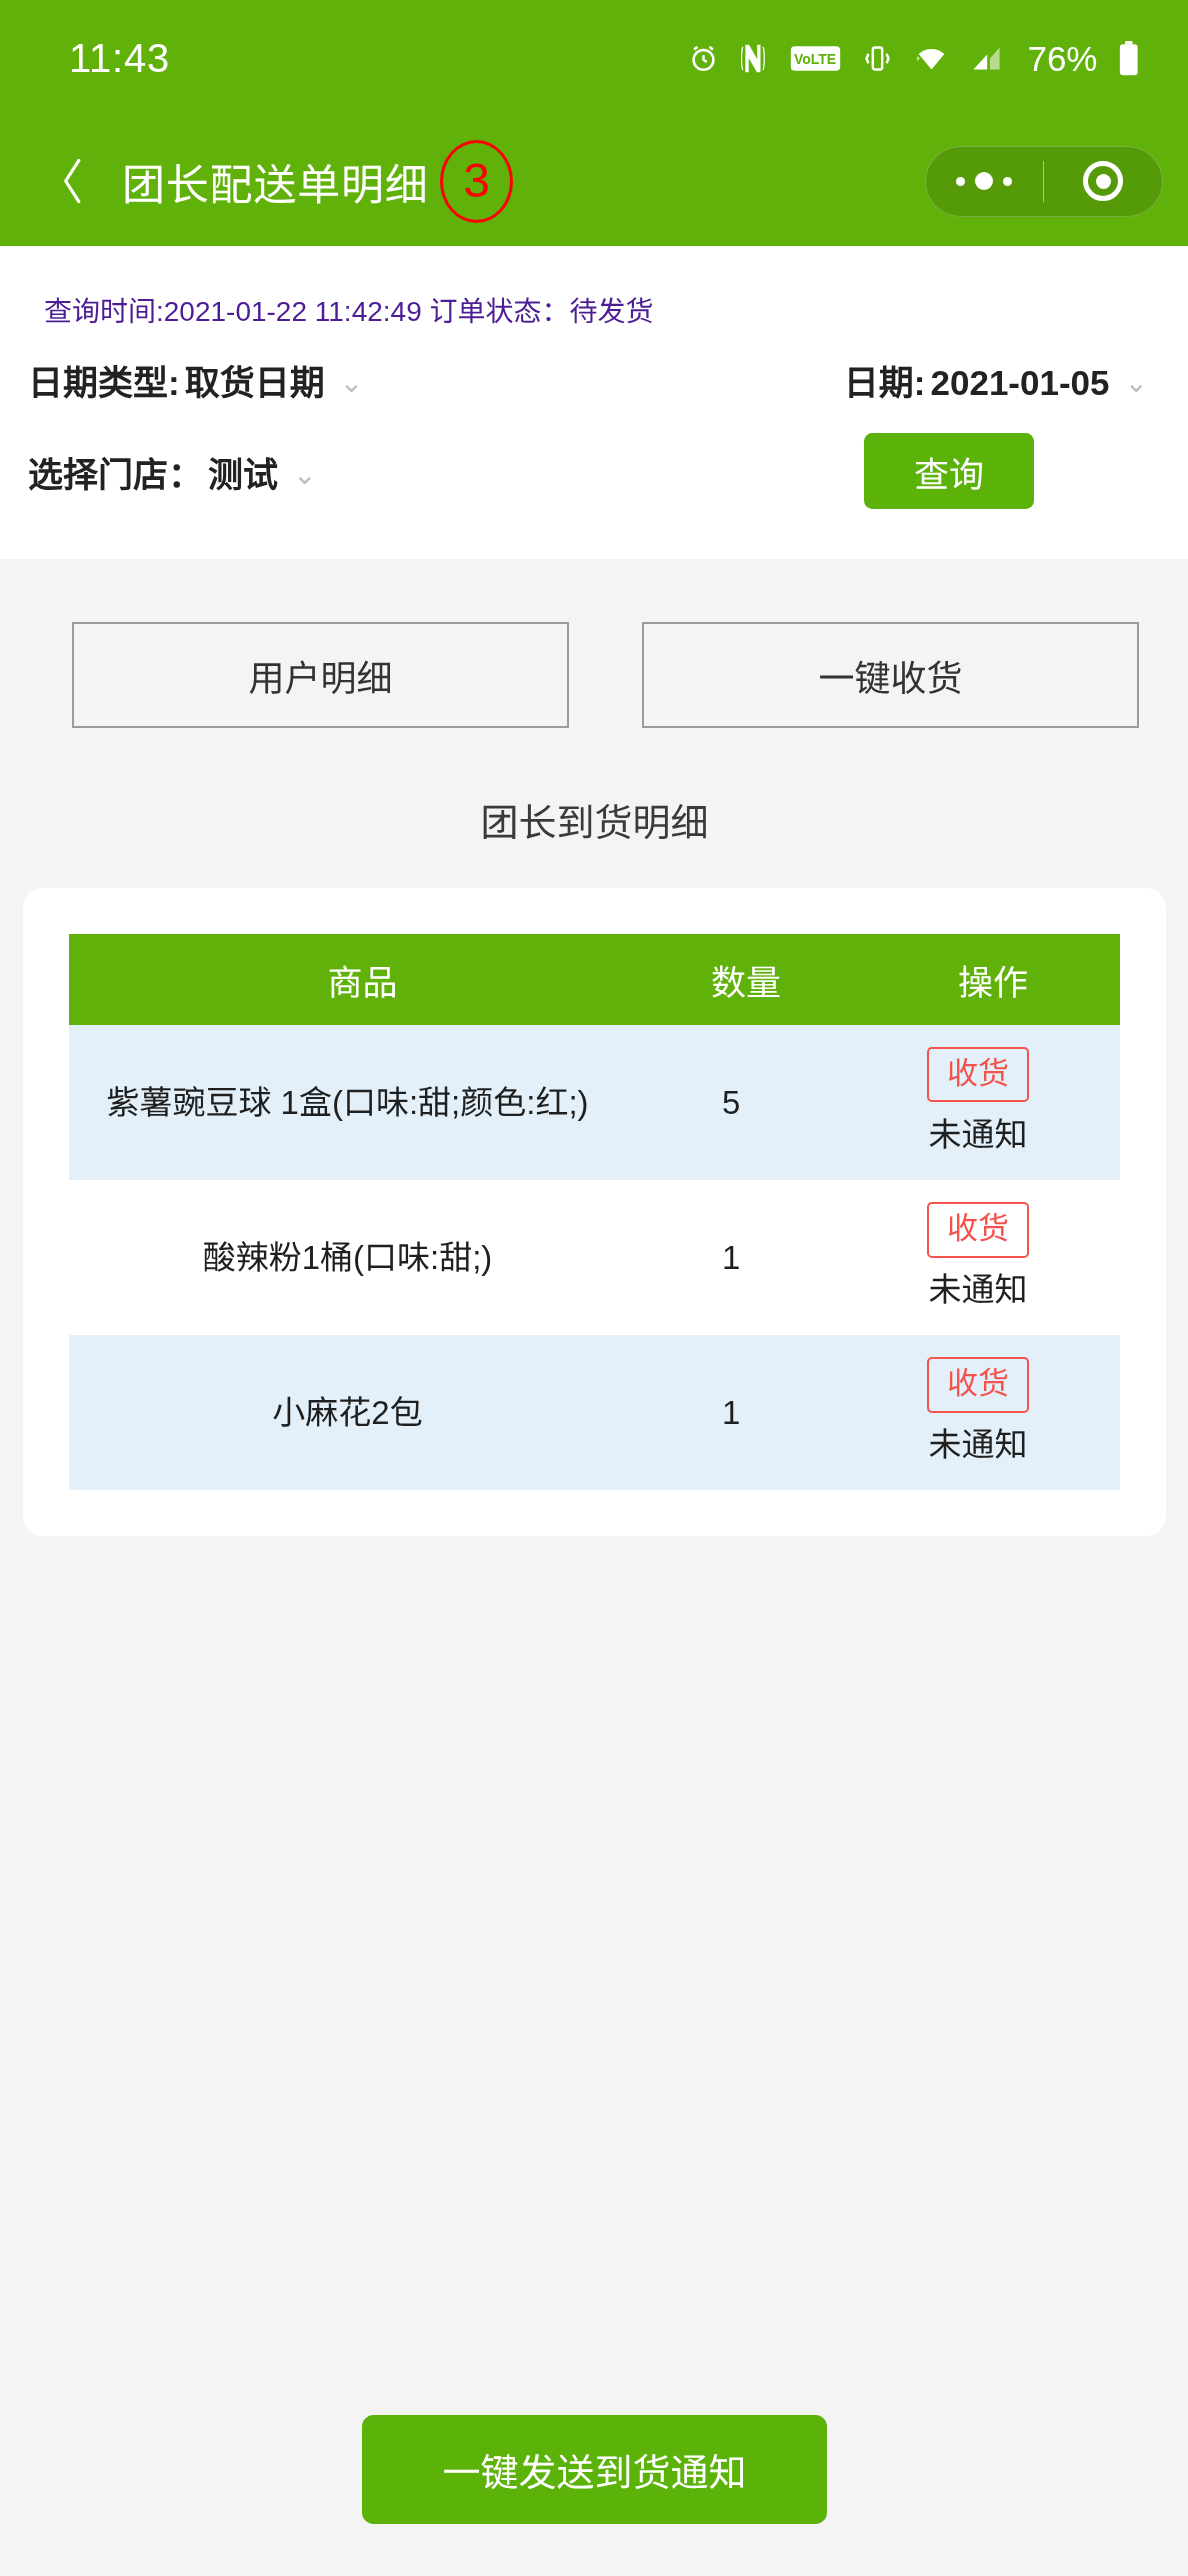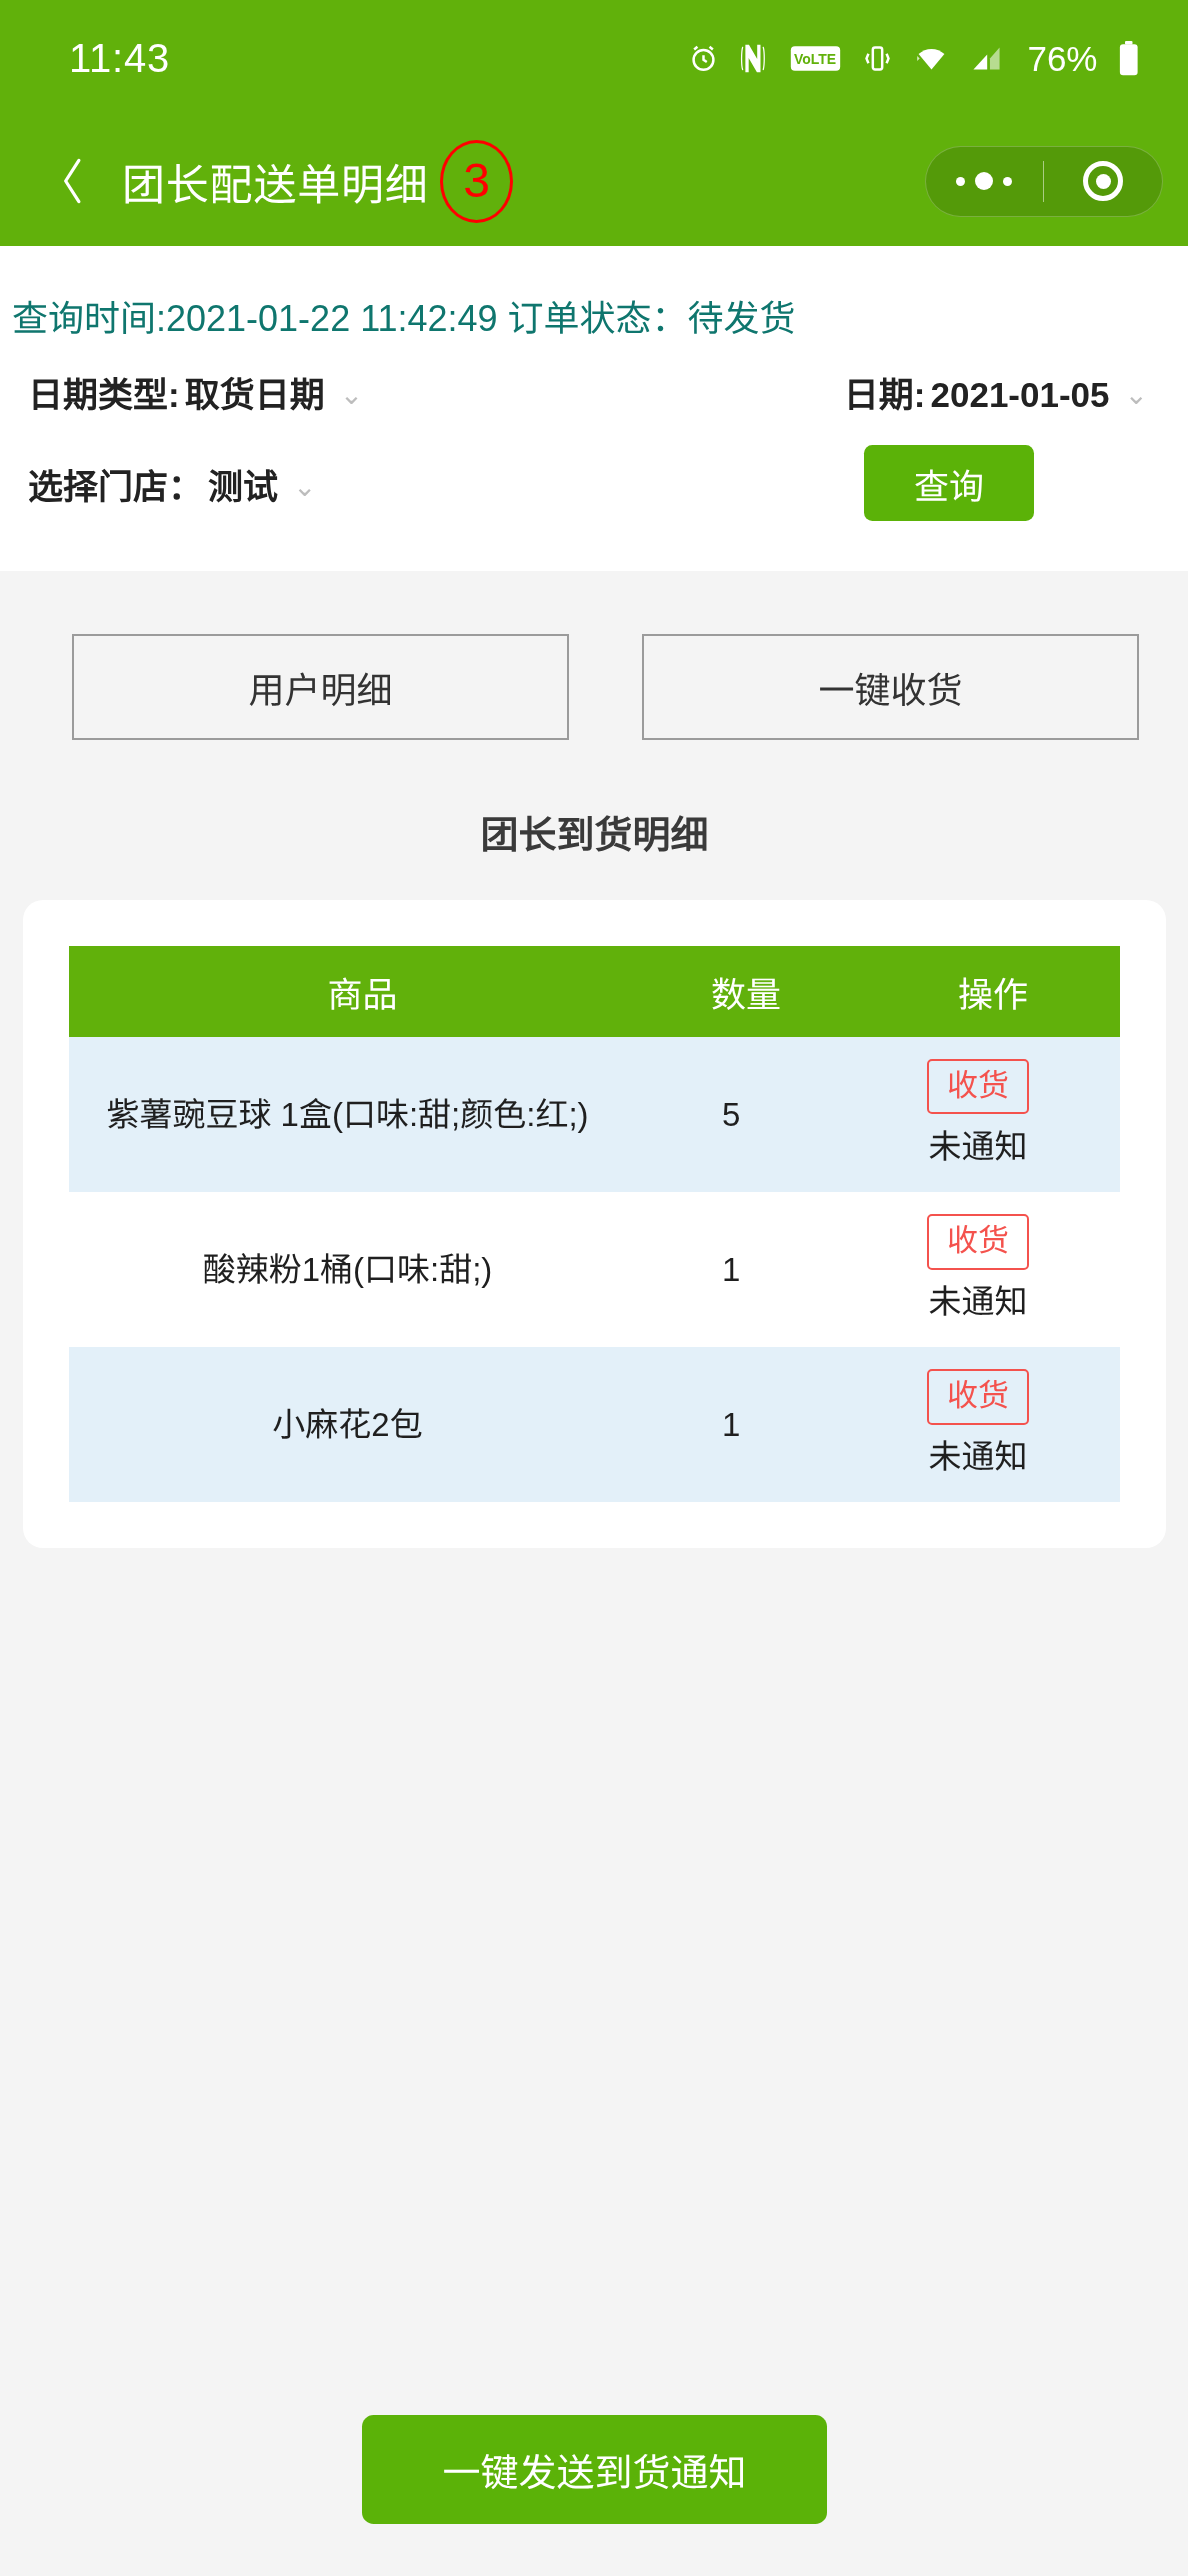--- a/index.html
+++ b/index.html
@@ -126,23 +126,23 @@
     justify-content: center;
   }
   .ring-core { width: 15px; height: 15px; background: #fff; border-radius: 50%; }
 
   
   .filters {
     background: #ffffff;
     padding: 0 0 0 0;
   }
   .query-info {
-    padding: 43px 0 25px 12px;
-    font-size: 36px;
-    color: #0f766e;
+    padding: 43px 0 25px 44px;
+    font-size: 28px;
+    color: #4c1d95;
     white-space: nowrap;
   }
   .filter-row {
     display: flex;
     align-items: center;
     padding: 0 41px 0 28px;
   }
   .filter-row.r1 { padding-bottom: 28px; }
   .filter-row.r2 { padding-bottom: 50px; }
   .filter-field {
@@ -195,21 +195,21 @@
     display: flex;
     align-items: center;
     justify-content: center;
     font-family: inherit;
   }
 
   .section-title {
     text-align: center;
     font-size: 38px;
     color: #3a3a3a;
-    font-weight: 700;
+    font-weight: 400;
     margin-top: 64px;
   }
 
   .card {
     margin: 41px 23px 0 23px;
     background: #ffffff;
     border-radius: 20px;
     padding: 46px;
   }
   table.detail {

